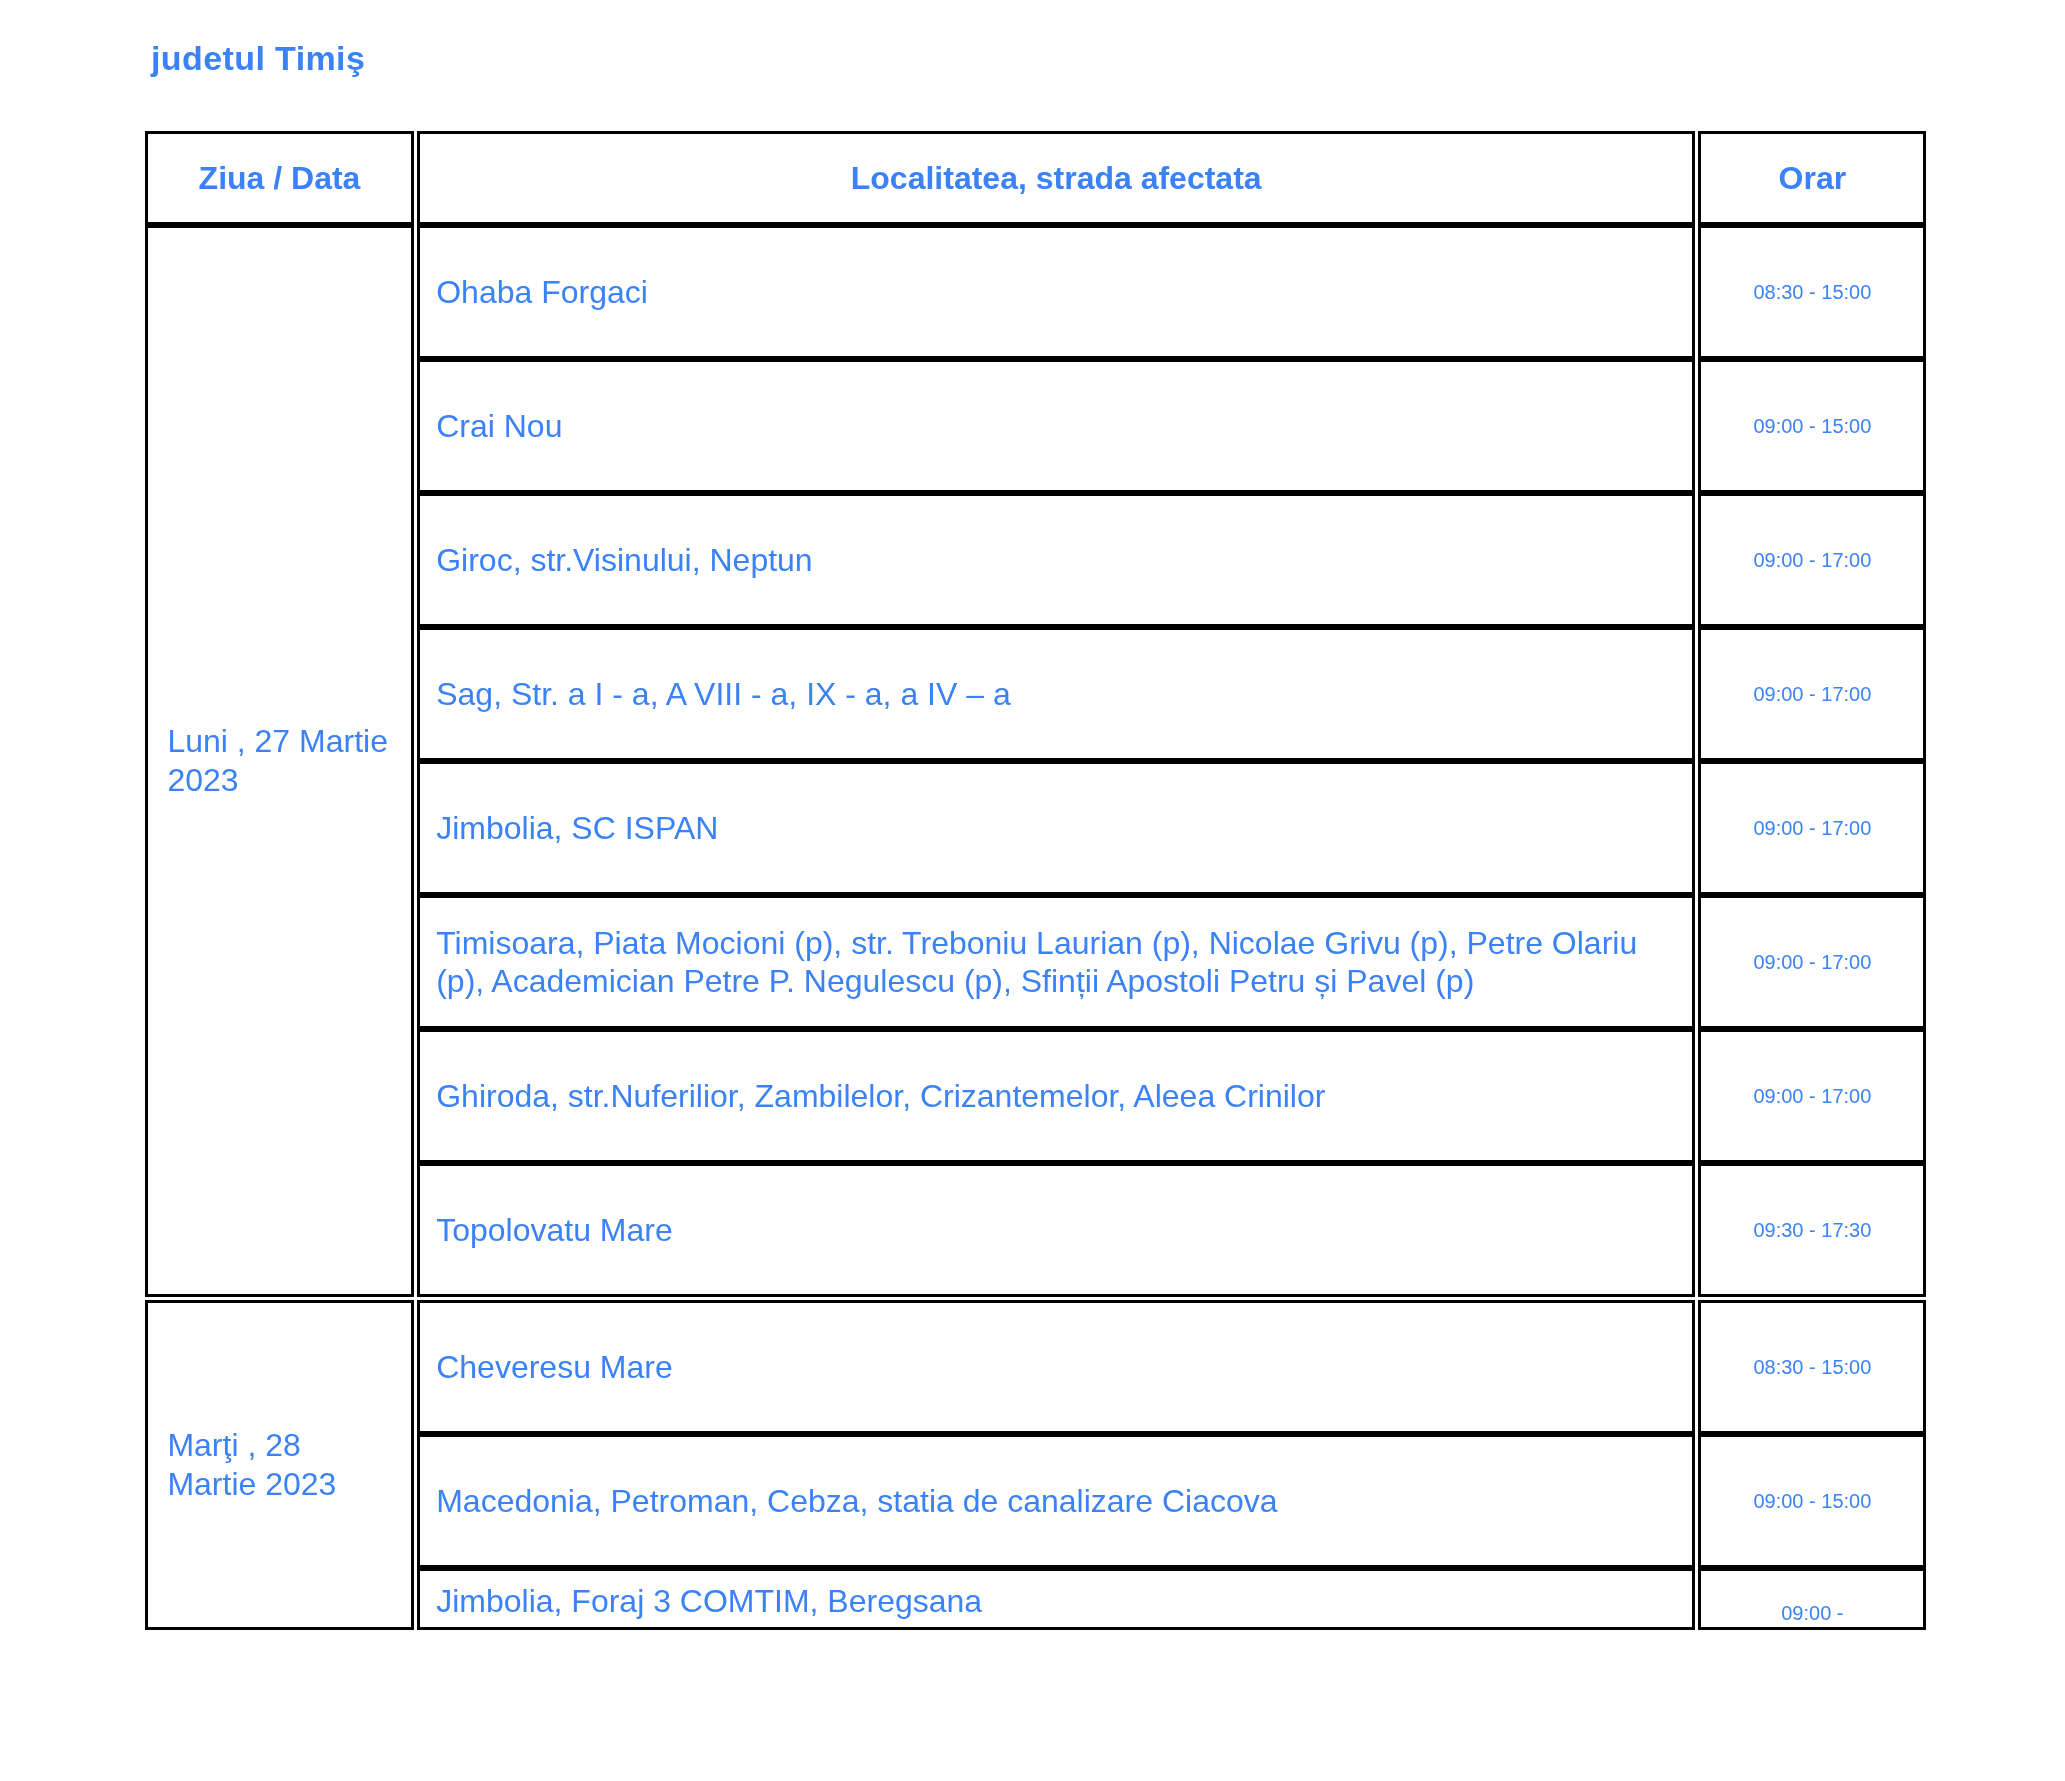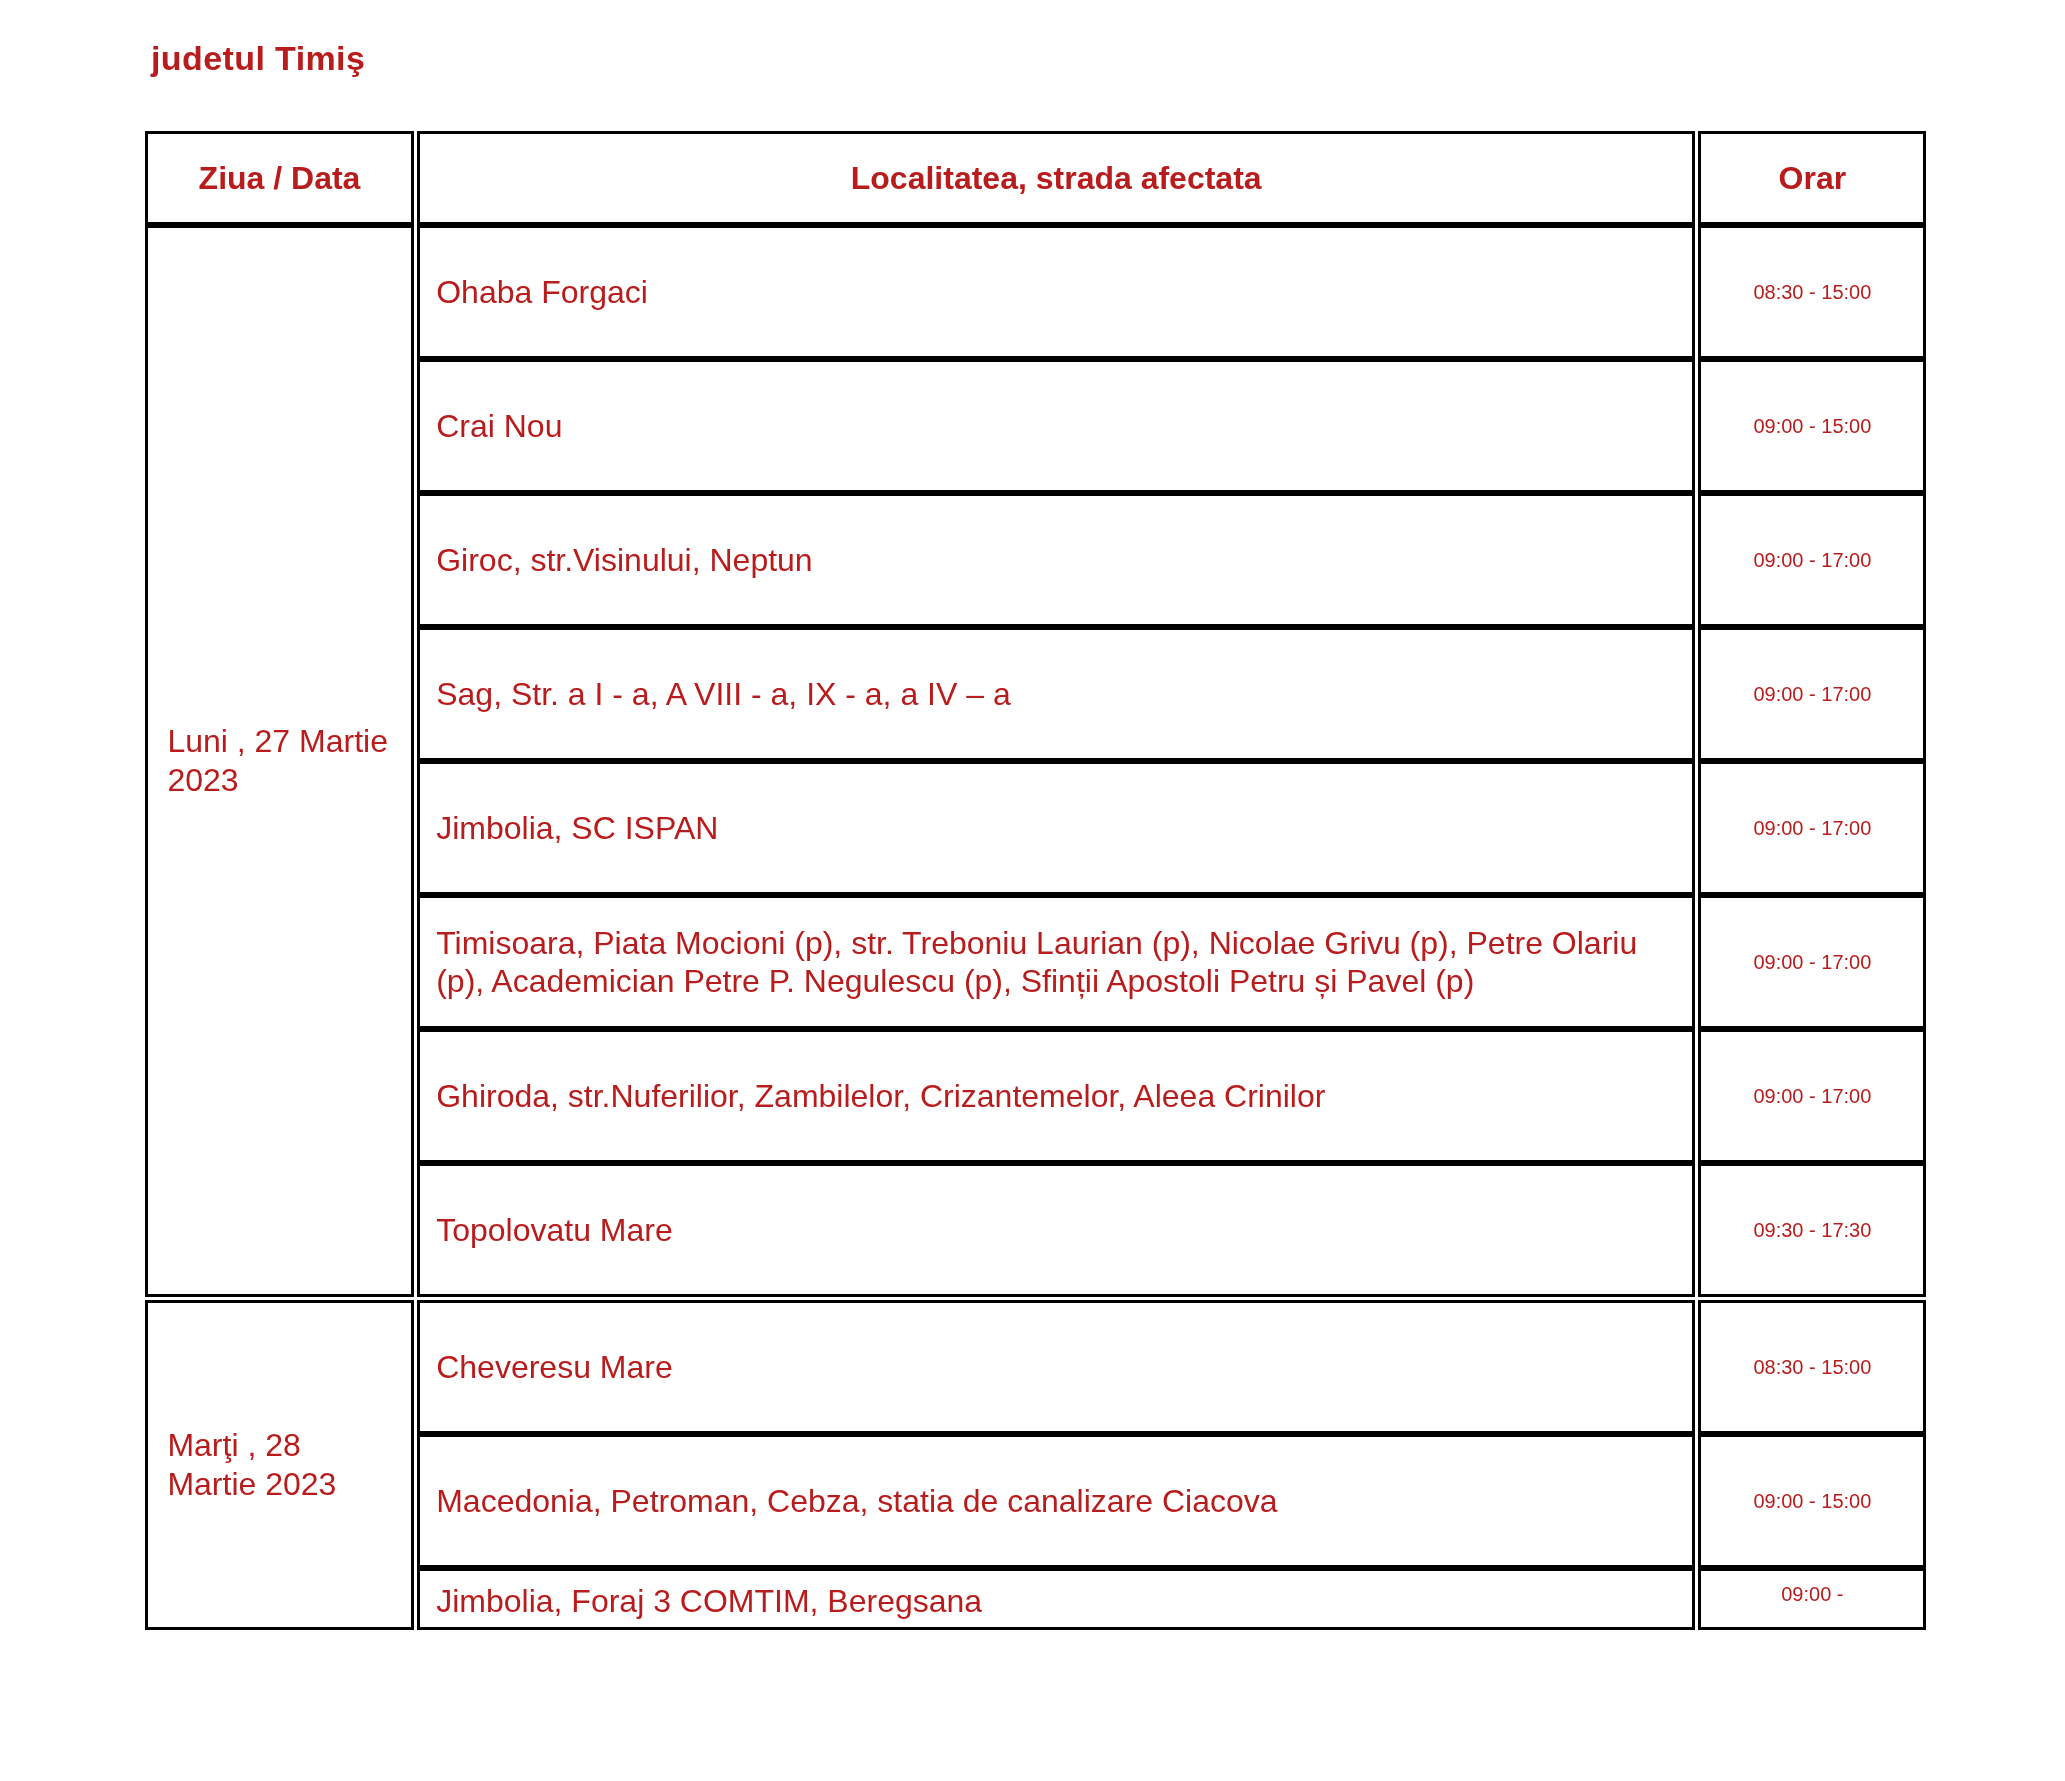--- a/index.html
+++ b/index.html
@@ -1,21 +1,21 @@
 <!DOCTYPE html>
 <html style="font-size:13px"><head>
 <meta charset="utf-8">
 <style>
   html,body{margin:0;padding:0;}
   .page{
     position:relative;
     width:2065px;
     height:1782px;
     background:#ffffff;
-    color:#b91c1c;
+    color:#3b82f6;
     font-family:"Liberation Sans","DejaVu Sans",sans-serif;
     overflow:hidden;
   }
   .title{
     position:absolute;
     left:151px;
     top:39px;
     margin:0;
     font-size:34px;
     font-weight:bold;
@@ -76,21 +76,21 @@
     line-height:1.2;
   }
   .orar-text{
     display:block;
     width:147px;
     text-align:center;
   }
   .loc-cell.trunc{align-items:flex-end;}
   .loc-cell.trunc .loc-text{padding-bottom:6.5px;}
   .orar-cell.trunc{align-items:flex-end;}
-  .orar-cell.trunc .orar-text{padding-bottom:21px;}
+  .orar-cell.trunc .orar-text{padding-bottom:2px;}
 </style>
 </head>
 <body>
 
 <div class="page">
 
   <h1 class="title">judetul Timiş</h1>
 
   <div class="tbl">
     <div class="grid header-grid">

